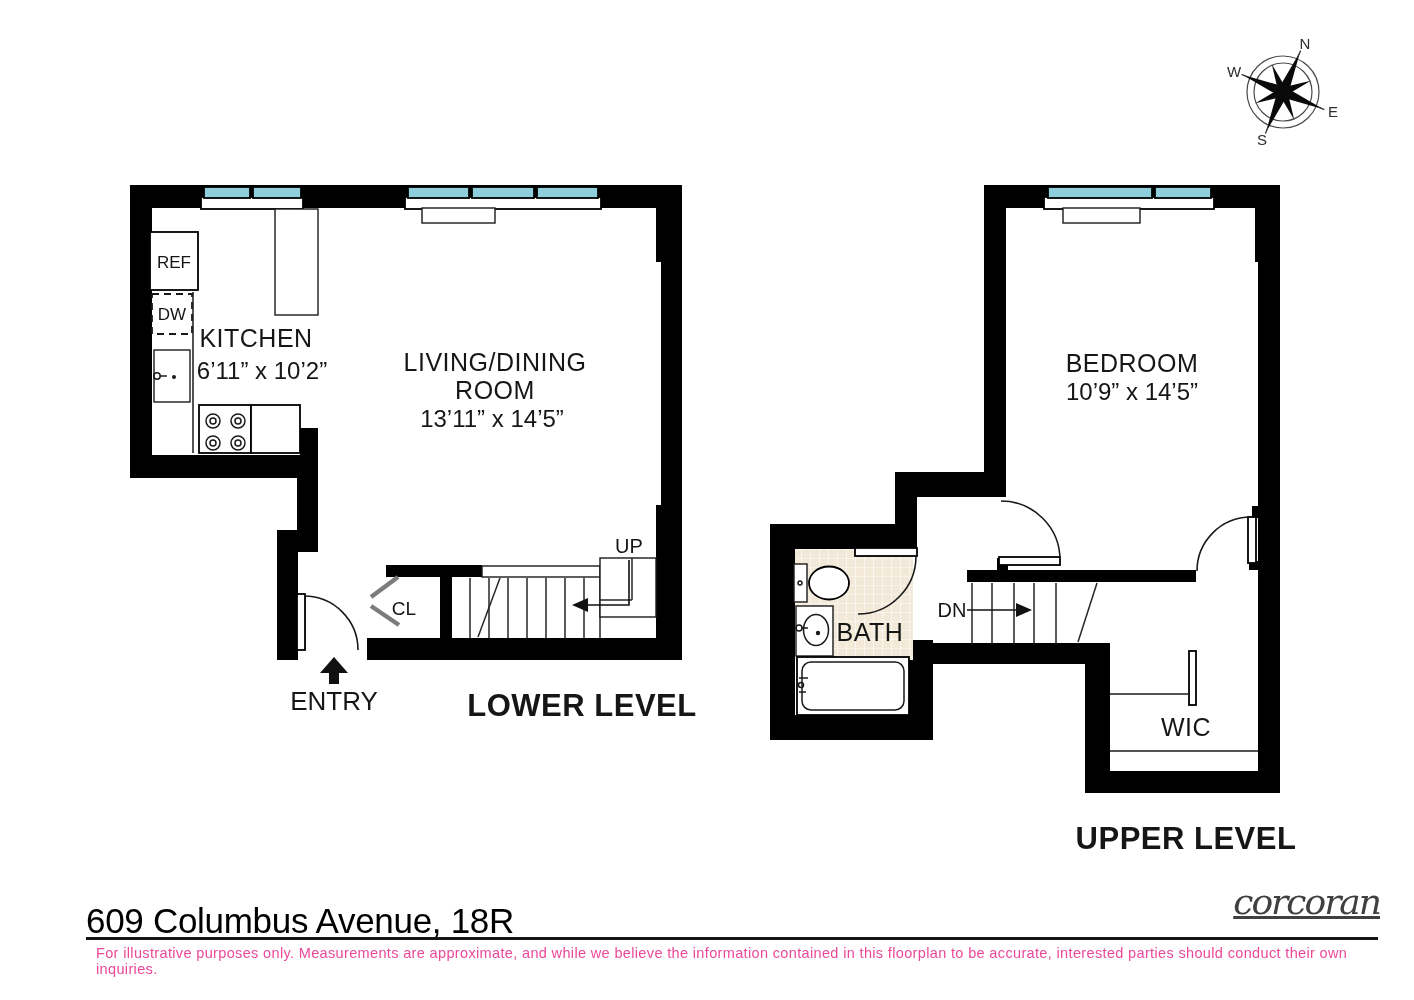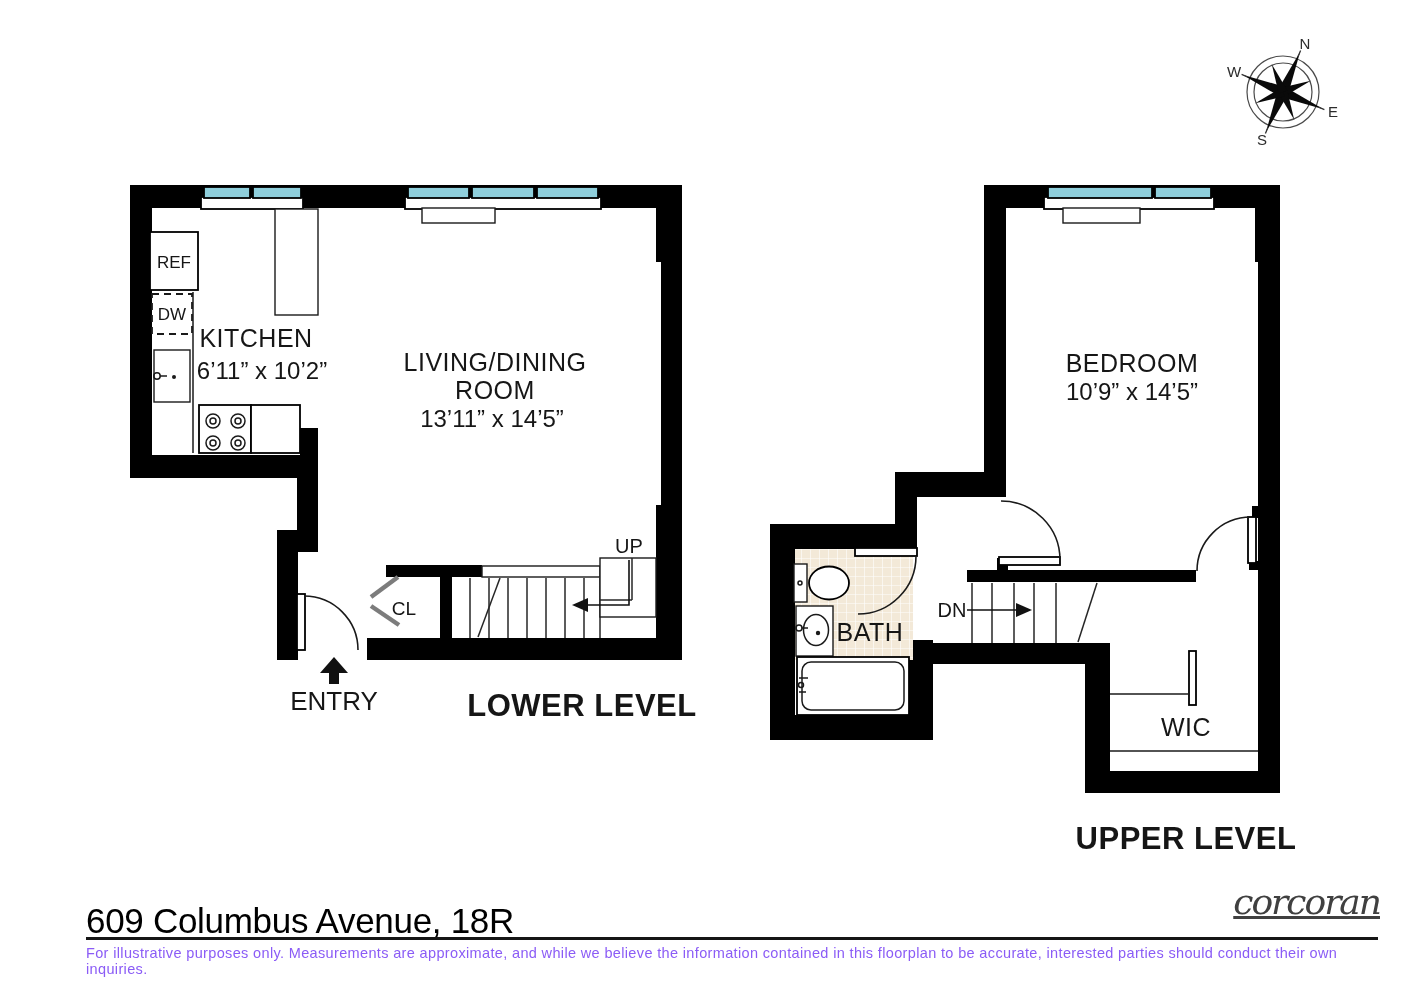--- a/index.html
+++ b/index.html
@@ -28,22 +28,22 @@
   .entry-label{font-size:26px;}
   .level-label{font-size:31px;font-weight:700;letter-spacing:0.5px;}
   .compass-letter{font-size:15px;fill:#2c2c2c;}
   .compass-ring{fill:none;stroke:#4a4a4a;stroke-width:1.2;}
   .compass-tick{stroke:#333;stroke-width:1.3;}
   .star{fill:#0a0a0a;}
   .address{position:absolute;left:86px;top:901px;font-size:35px;letter-spacing:-0.3px;color:#000000;}
   .brand{position:absolute;right:34px;top:884px;font-family:"DejaVu Serif","Liberation Serif",serif;
          font-style:italic;font-size:36px;letter-spacing:-2px;line-height:1;color:#404040;text-decoration:underline;}
   .divider{position:absolute;left:86px;top:937px;width:1292px;height:3px;background:#161616;}
-  .disclaimer{position:absolute;left:86px;top:945px;width:1296px;font-size:14.5px;
-              letter-spacing:0.35px;color:#8b5cf6;}
+  .disclaimer{position:absolute;left:96px;top:945px;width:1296px;font-size:14.5px;
+              letter-spacing:0.35px;color:#ec4899;}
 </style>
 </head>
 <body>
 
 <svg width="1414" height="1000" viewBox="0 0 1414 1000">
   <defs>
     <pattern id="tile" width="9" height="9" patternUnits="userSpaceOnUse">
       <rect width="9" height="9" fill="#f3e9d8"></rect>
       <path d="M9 0 H0 V9" stroke="#ffffff" stroke-width="1.2" fill="none"></path>
     </pattern>

